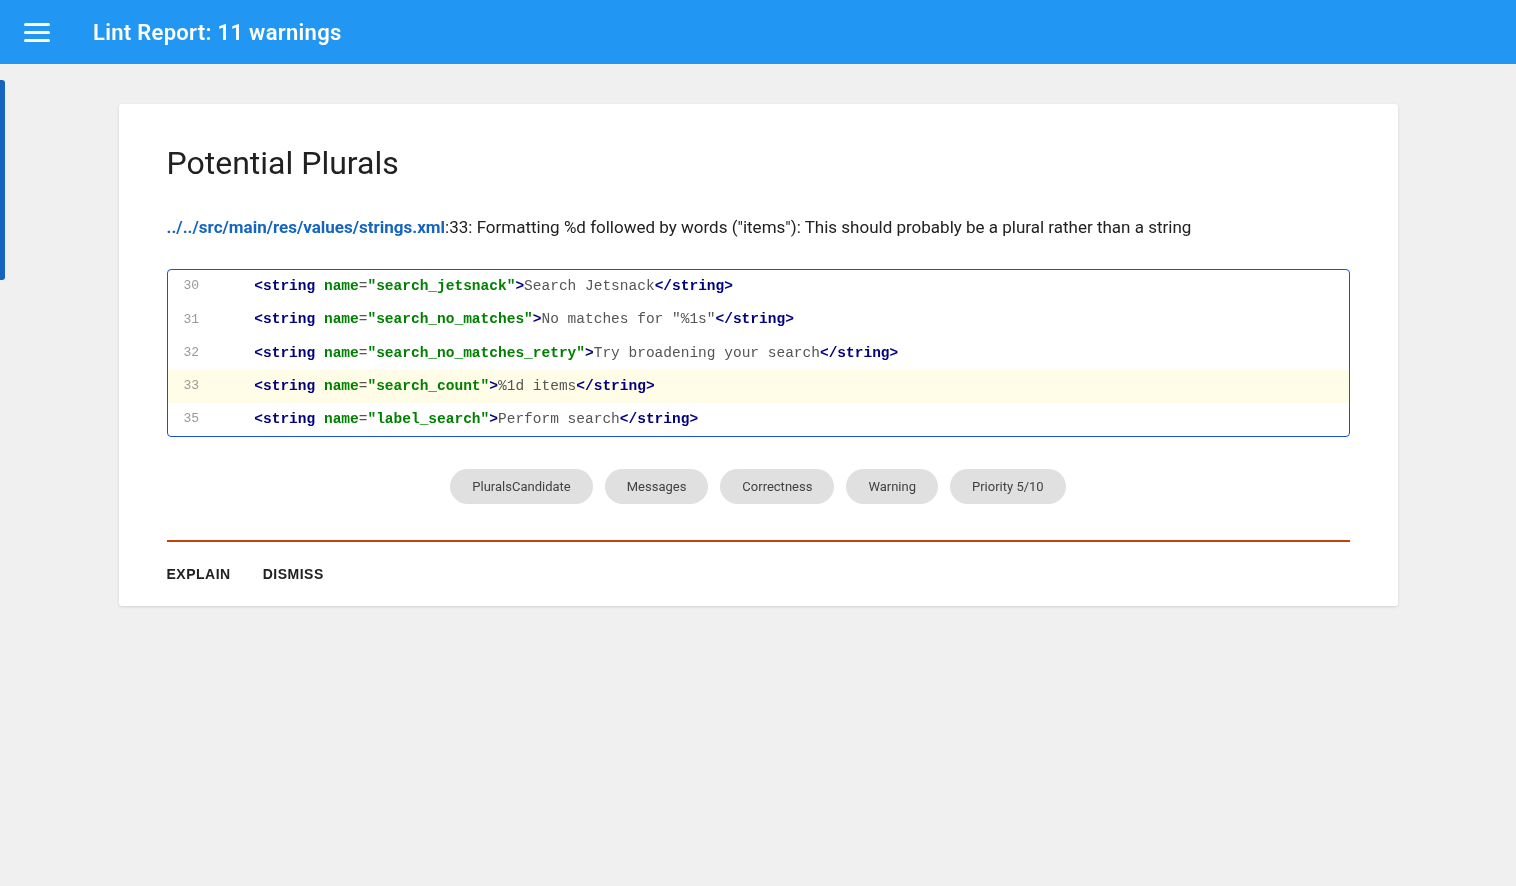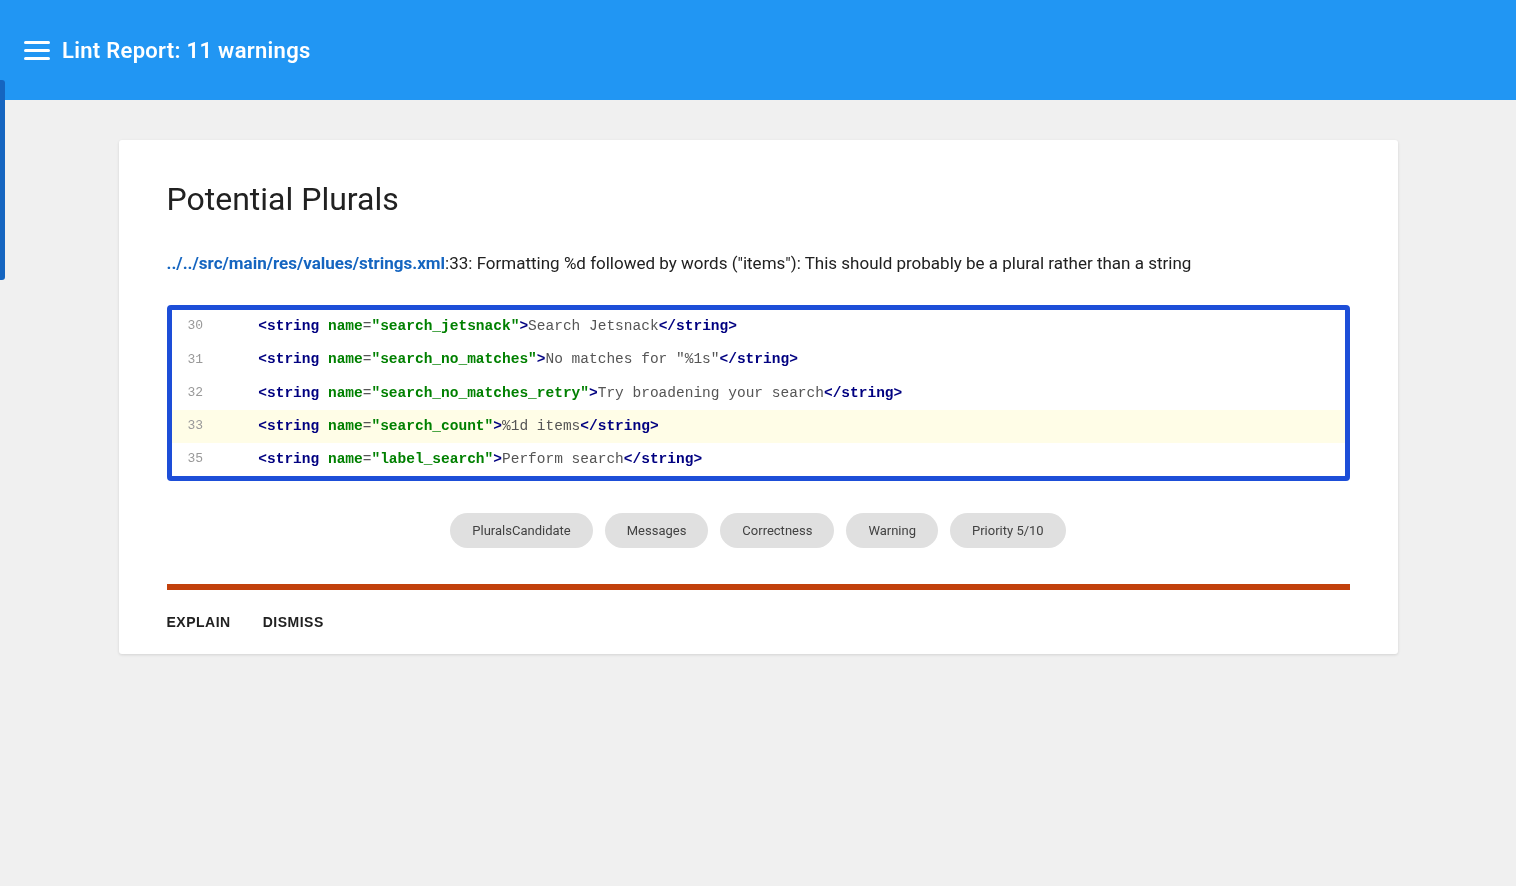--- a/index.html
+++ b/index.html
@@ -7,25 +7,25 @@
     body {
       font-family: 'Roboto', Arial, sans-serif;
       background: #f0f0f0;
       min-height: 886px;
       width: 1516px;
     }
 
     
     .header {
       background: #2196F3;
-      height: 100px;
+      height: 64px;
       display: flex;
       align-items: center;
       padding: 0 24px;
-      gap: 12px;
+      gap: 43px;
     }
 
     .hamburger-icon {
       display: flex;
       flex-direction: column;
       gap: 5px;
       cursor: pointer;
     }
 
     .hamburger-icon span {
@@ -74,21 +74,21 @@
 
     .warning-description {
       font-size: 17px;
       color: #212121;
       line-height: 1.6;
       margin-bottom: 28px;
     }
 
     
     .code-block {
-      border: 5px solid #1d4ed8;
+      border: 1px solid #1d4ed8;
       border-radius: 4px;
       font-family: 'Courier New', Courier, monospace;
       font-size: 14.5px;
       overflow: hidden;
       margin-bottom: 32px;
     }
 
     .code-line {
       display: flex;
       align-items: center;
@@ -143,21 +143,21 @@
       background: #e0e0e0;
       border-radius: 20px;
       padding: 10px 22px;
       font-size: 13px;
       color: #424242;
       font-weight: 400;
     }
 
     
     .card-footer {
-      border-top: 6px solid #c2410c;
+      border-top: 2px solid #c2410c;
       padding: 20px 0;
       display: flex;
       gap: 32px;
     }
 
     .action-btn {
       background: none;
       border: none;
       color: #212121;
       font-size: 14px;

